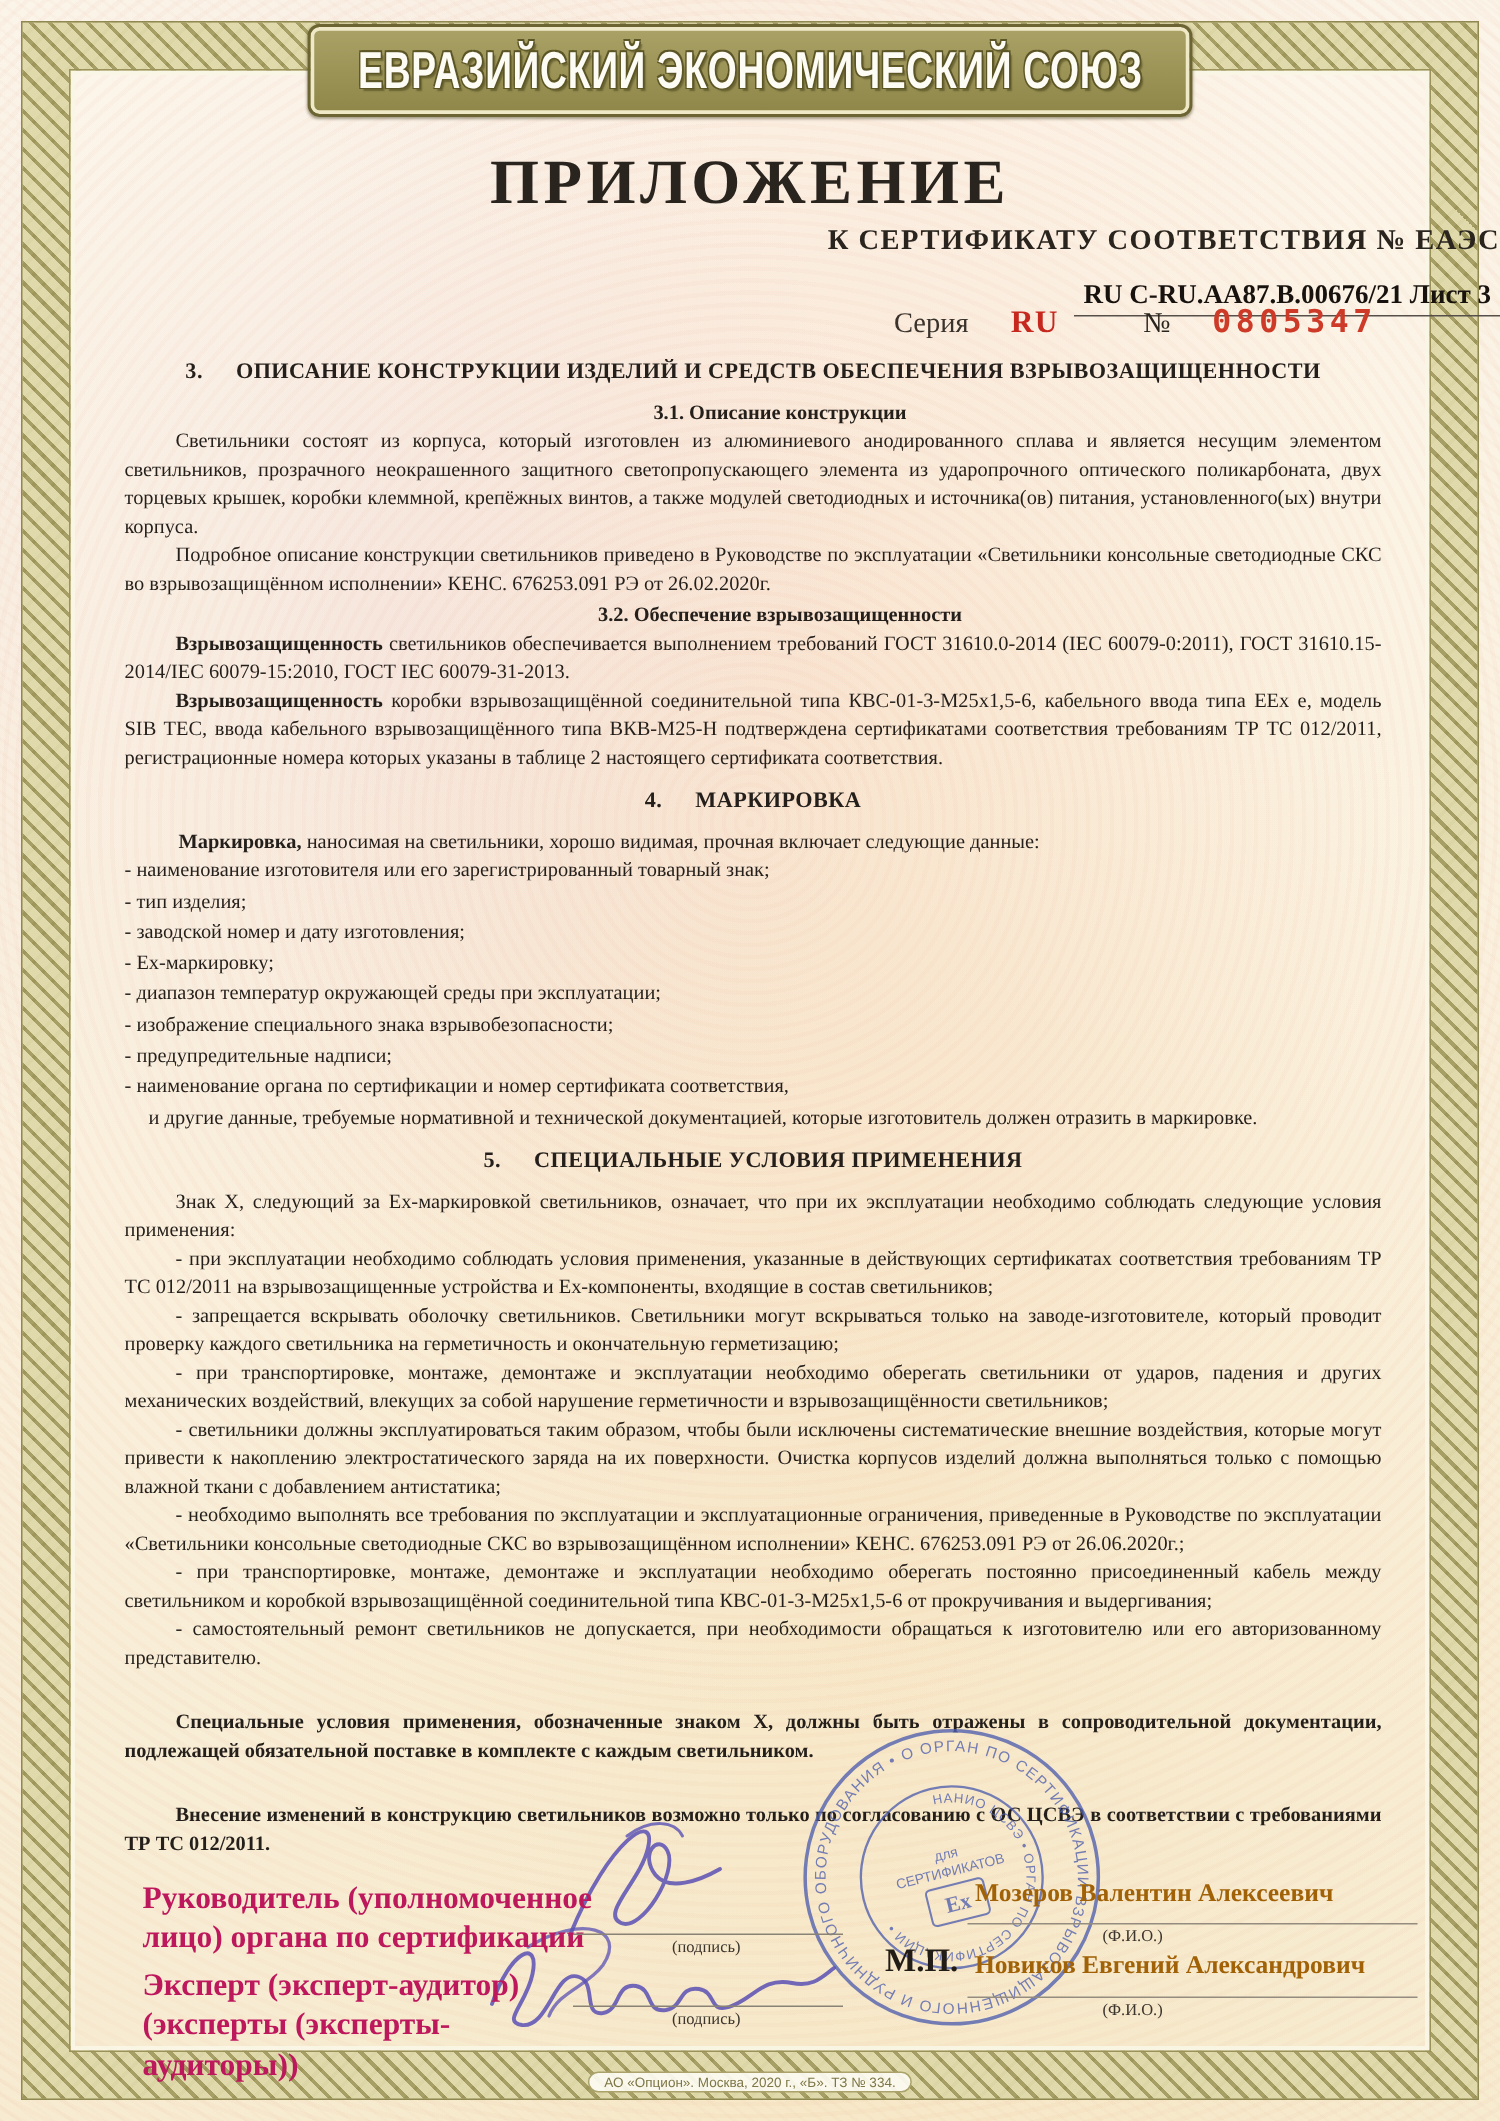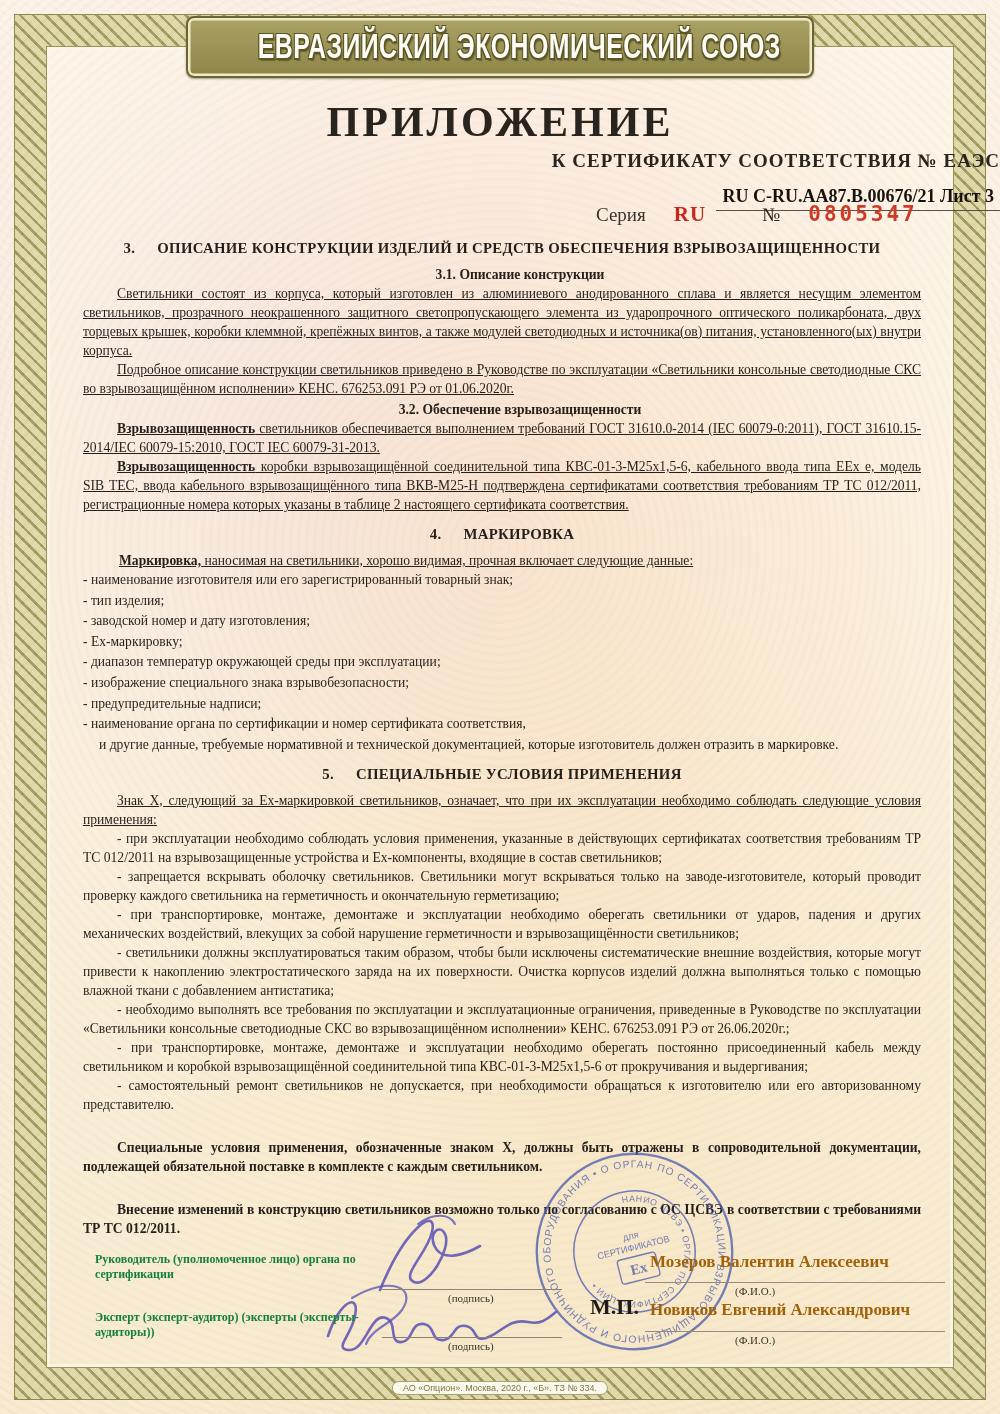--- a/index.html
+++ b/index.html
@@ -41,21 +41,21 @@
   }
   .content{position:absolute;inset:0;z-index:3;}
 
   
   .banner{
     position:absolute;top:16px;left:50%;transform:translateX(-50%);
     width:586px;height:58px;z-index:4;
     background:linear-gradient(180deg,#aaa266 0%, #9b9356 55%, #8e8648 100%);
     border:2px solid #6c6432;border-radius:8px;
     box-shadow:0 0 0 2.5px #efe9c8 inset, 0 1px 2px rgba(60,55,20,.45);
-    display:flex;align-items:center;justify-content:center;padding-left:38px;
+    display:flex;align-items:center;justify-content:center;
   }
   .banner-text{
     font-family:"Liberation Sans", sans-serif;font-weight:bold;
     font-size:27px;letter-spacing:.5px;color:#fdfcf4;white-space:nowrap;
     transform:scale(.92,1.28);
     text-shadow:1px 1px 0 #5c5526,-1px 1px 0 #5c5526,1px -1px 0 #5c5526,-1px -1px 0 #5c5526,2px 2px 1px rgba(60,55,20,.5);
   }
   .doc-title{
     position:absolute;top:98px;left:0;width:100%;text-align:center;
     font-size:42px;font-weight:bold;letter-spacing:3px;color:#2a241e;
@@ -79,31 +79,31 @@
   .body-text{
     position:absolute;top:228px;left:83px;width:838px;
     font-size:13.6px;line-height:1.40;text-align:justify;
   }
   .sec-heading{
     text-align:center;font-weight:bold;font-size:14.8px;letter-spacing:.3px;
     margin:10px 0 6px 0;
   }
   .sec-heading .num{margin-right:22px;}
   .sub-heading{font-weight:bold;margin:2px 0 0 36px;text-align:center;}
-  p.para{margin:0;text-indent:34px;text-decoration:underline;}
+  p.para{margin:0;text-indent:34px;}
   .lead{font-weight:bold;}
   .list{margin:0;}
   .list .li{margin:0;line-height:1.52;text-align:left;}
   .list-indent .li{text-indent:34px;line-height:1.40;text-align:justify;margin:0;}
   p.outro{margin:0;text-indent:16px;}
   p.closing{margin-top:24px;font-weight:bold;text-indent:34px;}
 
   
   .sig-area{position:absolute;left:0;top:1192px;width:1000px;height:200px;}
-  .role{position:absolute;left:95px;width:300px;font-weight:bold;font-size:12px;line-height:1.25;text-align:left;color:#15803d;}
+  .role{position:absolute;left:95px;width:300px;font-weight:bold;font-size:21px;line-height:1.25;text-align:left;color:#be185d;}
   .role1{top:60px;}
   .role2{top:118px;}
   .sig-line{position:absolute;border-top:1.2px solid #8a8274;width:180px;left:382px;}
   .sig-line1{top:97px;}
   .sig-line2{top:145px;}
   .cap{position:absolute;font-size:11px;color:#3c352d;}
   .cap-sig1{left:448px;top:100px;}
   .cap-sig2{left:448px;top:148px;}
   .mp{position:absolute;left:590px;top:102px;font-size:22px;font-weight:bold;color:#221c16;}
   .fio-name{position:absolute;left:650px;width:320px;font-weight:bold;font-size:17px;white-space:nowrap;color:#a16207;}
@@ -152,21 +152,21 @@
       <span class="blank-number">0805347</span>
     </div>
 
     <div class="body-text">
 
       <div class="sec-heading">
         <span class="num">3.</span><span>ОПИСАНИЕ КОНСТРУКЦИИ ИЗДЕЛИЙ И СРЕДСТВ ОБЕСПЕЧЕНИЯ ВЗРЫВОЗАЩИЩЕННОСТИ</span>
       </div>
       <div class="sub-heading">3.1. Описание конструкции</div>
       <p class="para">Светильники состоят из корпуса, который изготовлен из алюминиевого анодированного сплава и является несущим элементом светильников, прозрачного неокрашенного защитного светопропускающего элемента из ударопрочного оптического поликарбоната, двух торцевых крышек, коробки клеммной, крепёжных винтов, а также модулей светодиодных и источника(ов) питания, установленного(ых) внутри корпуса.</p>
-      <p class="para">Подробное описание конструкции светильников приведено в Руководстве по эксплуатации «Светильники консольные светодиодные СКС во взрывозащищённом исполнении» КЕНС. 676253.091 РЭ от 01.06.2020г.</p>
+      <p class="para">Подробное описание конструкции светильников приведено в Руководстве по эксплуатации «Светильники консольные светодиодные СКС во взрывозащищённом исполнении» КЕНС. 676253.091 РЭ от 26.02.2020г.</p>
       <div class="sub-heading">3.2. Обеспечение взрывозащищенности</div>
       <p class="para"><span class="lead">Взрывозащищенность</span><span> светильников обеспечивается выполнением требований ГОСТ 31610.0-2014 (IEC 60079-0:2011), ГОСТ 31610.15-2014/IEC 60079-15:2010, ГОСТ IEC 60079-31-2013.</span></p>
       <p class="para"><span class="lead">Взрывозащищенность</span><span> коробки взрывозащищённой соединительной типа КВС-01-3-М25х1,5-6, кабельного ввода типа ЕЕх е, модель SIB TEC, ввода кабельного взрывозащищённого типа ВКВ-М25-Н подтверждена сертификатами соответствия требованиям ТР ТС 012/2011, регистрационные номера которых указаны в таблице 2 настоящего сертификата соответствия.</span></p>
 
       <div class="sec-heading">
         <span class="num">4.</span><span>МАРКИРОВКА</span>
       </div>
       <p class="para" style="text-indent:36px;"><span class="lead">Маркировка,</span><span> наносимая на светильники, хорошо видимая, прочная включает следующие данные:</span></p>
       <div class="list">
         <div class="li">- наименование изготовителя или его зарегистрированный товарный знак;</div>

